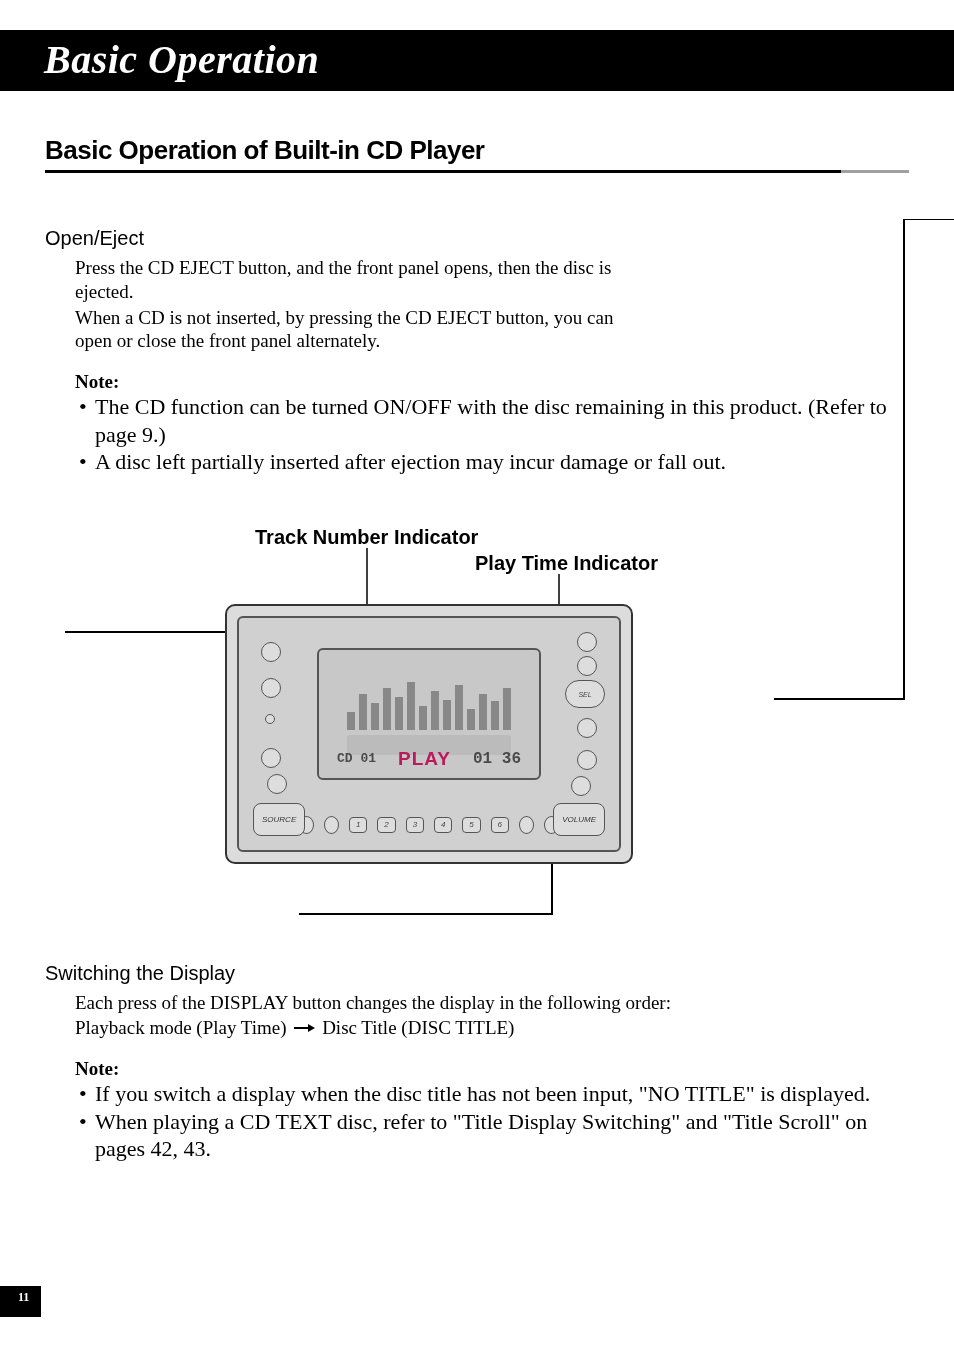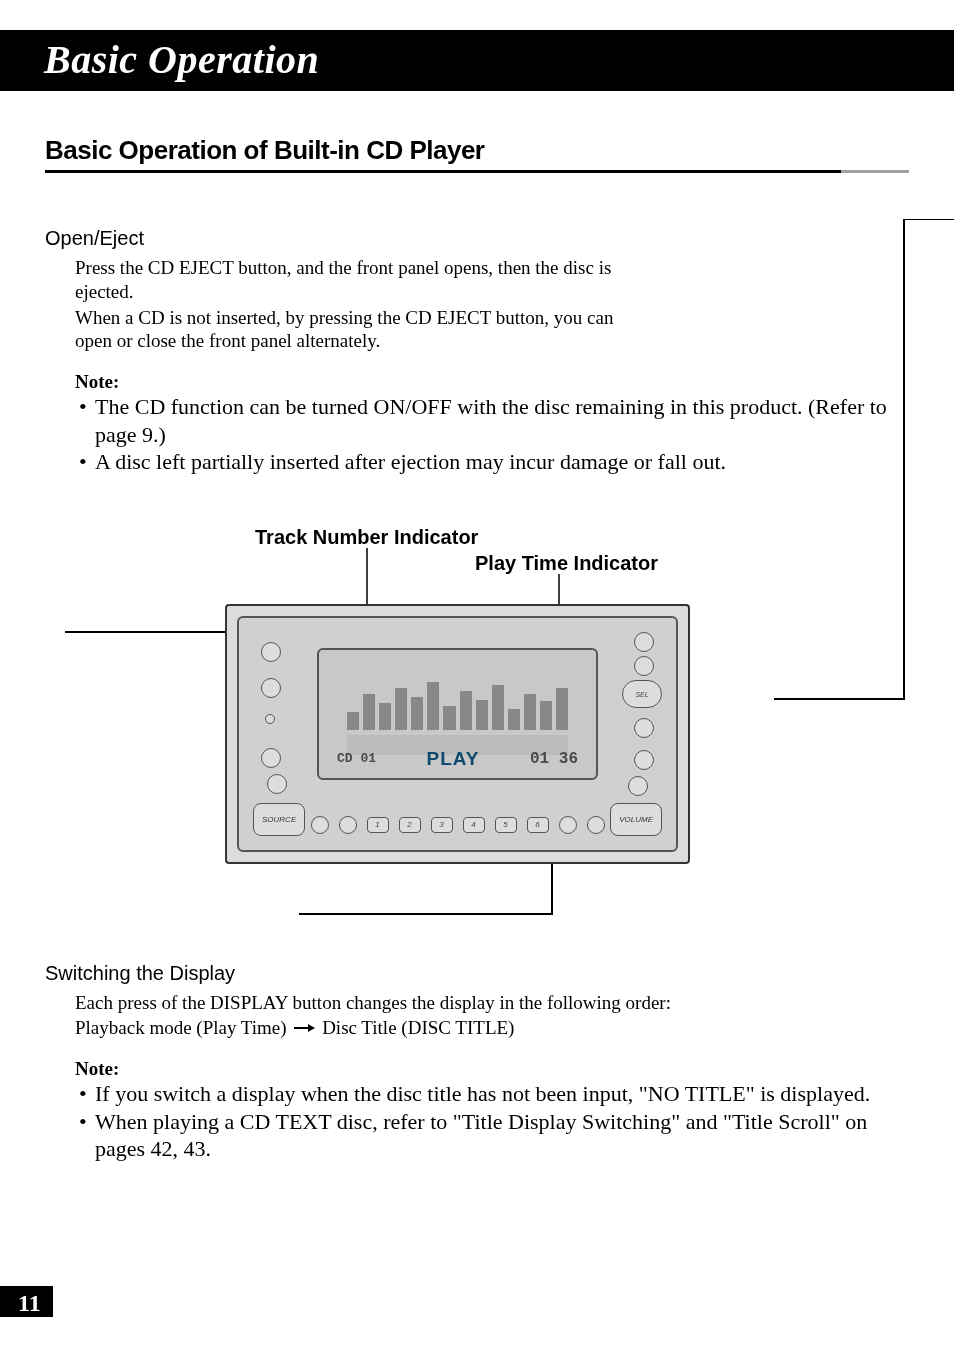--- a/index.html
+++ b/index.html
@@ -118,25 +118,25 @@
     font-size: 20px;
     position: absolute;
   }
   .callout.track { left: 190px; top: -18px; }
   .callout.time  { left: 410px; top: 8px; }
 
   .device {
     position: absolute;
     left: 160px;
     top: 60px;
-    width: 465px;
+    width: 408px;
     height: 260px;
     background: #dcdcdc;
     border: 2px solid #333;
-    border-radius: 4px;
+    border-radius: 10px;
   }
   .device .inner {
     position: absolute;
     left: 10px; right: 10px; top: 10px; bottom: 10px;
     border: 2px solid #555;
     border-radius: 6px;
     background: #d0d0d0;
   }
   .screen {
     position: absolute;
@@ -163,21 +163,21 @@
     display: flex;
     align-items: center;
     justify-content: space-between;
     font-family: "Courier New", monospace;
     font-weight: bold;
     font-size: 16px;
     color: #4a4a4a;
     letter-spacing: 0px;
   }
   .screen .lcd-cd { font-size: 13px; }
-  .screen .lcd-play { font-size: 19px; font-family: Arial, sans-serif; font-weight: 900; letter-spacing: 1px; color:#0c4a6e; }
+  .screen .lcd-play { font-size: 19px; font-family: Arial, sans-serif; font-weight: 900; letter-spacing: 1px; color:#be185d; }
   .screen .lcd-time { font-size: 16px; font-family: "Courier New", monospace; }
   .screen .mid-strip {
     position: absolute;
     left: 28px; right: 28px; top: 85px; height: 20px;
     background: #bbb;
     border-radius: 2px;
   }
   .knob-row {
     position: absolute;
     left: 60px; right: 60px; bottom: 14px;
@@ -246,22 +246,22 @@
   }
 
   .page-num {
     position: absolute;
     left: 0;
     bottom: 38px;
     background: #000;
     color: #fff;
     font-family: "Times New Roman", serif;
     font-weight: bold;
-    font-size: 24px;
-    padding: 4px 12px 0 18px;
+    font-size: 12px;
+    padding: 4px 12px 12px 18px;
   }
 </style>
 </head>
 <body>
 
 <div class="page">
 
   <div class="chapter-bar">Basic Operation</div>
 
   <h2 class="section-title">Basic Operation of Built-in CD Player</h2>

